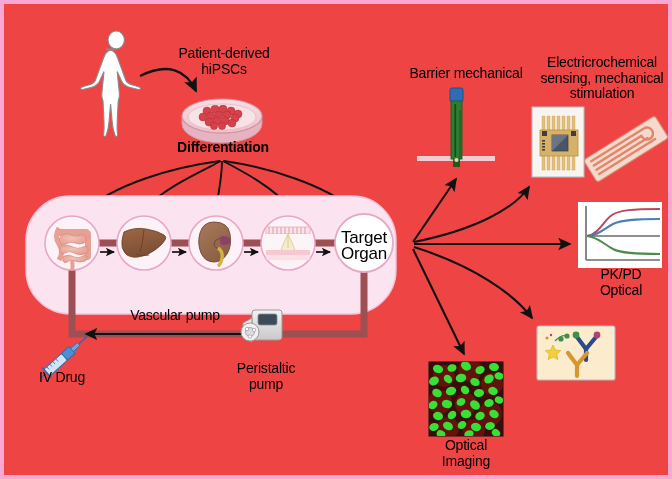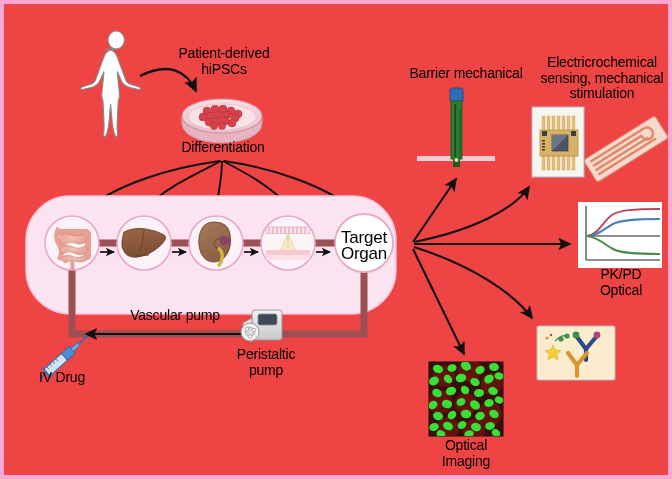--- a/index.html
+++ b/index.html
@@ -402,28 +402,28 @@
           <ellipse cx="465" cy="430" rx="4.7" ry="3.7" transform="rotate(-16 465 430)"></ellipse>
           <ellipse cx="492" cy="429" rx="4.4" ry="3.6" transform="rotate(36 492 429)"></ellipse>
         </g>
       </g>
     </g>
   </svg>
 
   <div class="lbl" style="left:160px; top:42px; width:120px;">Patient-derived
 hiPSCs</div>
 
-  <div class="lbl" style="left:158px; top:136px; width:122px;">Differentiation</div>
+  <div class="lbl" style="left:158px; top:136px; width:122px;font-weight:bold;">Differentiation</div>
 
   <div class="lbl lbl-organ" style="left:330px; top:226px; width:60px;">Target
 Organ</div>
 
   <div class="lbl" style="left:116px; top:304px; width:110px;">Vascular pump</div>
 
-  <div class="lbl" style="left:208px; top:343px; width:108px;">Peristaltic
+  <div class="lbl" style="left:208px; top:357px; width:108px;">Peristaltic
 pump</div>
 
   <div class="lbl" style="left:13px; top:366px; width:90px;">IV Drug</div>
 
   <div class="lbl" style="left:404px; top:62px; width:116px;">Barrier mechanical</div>
 
   <div class="lbl" style="left:525px; top:51px; width:146px;">Electricrochemical
 sensing, mechanical
 stimulation</div>
 

